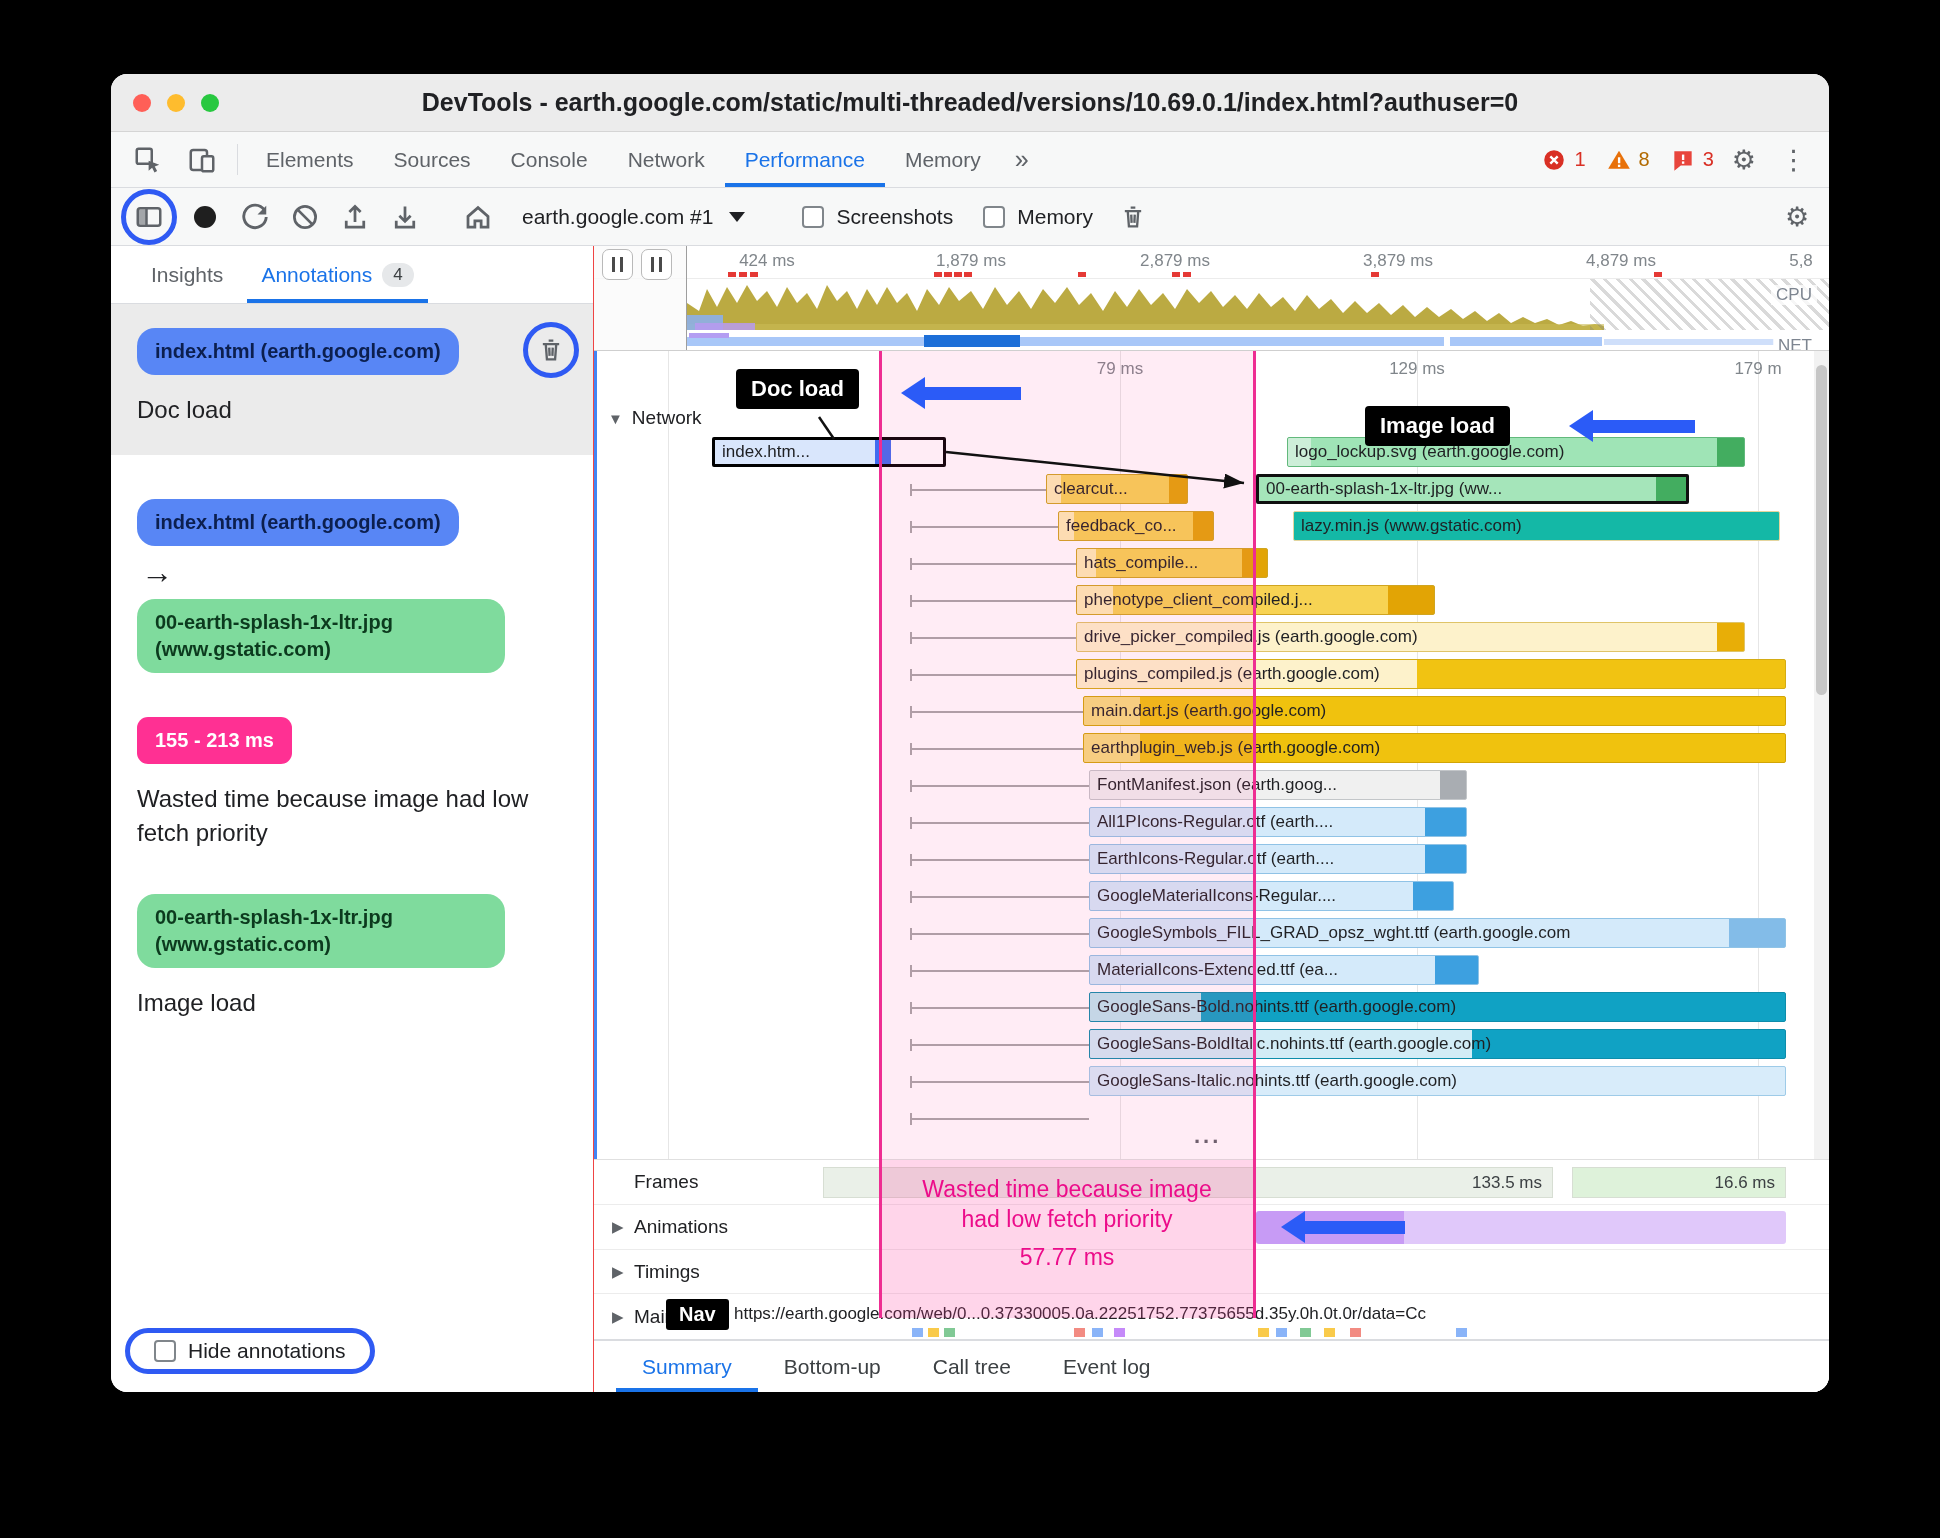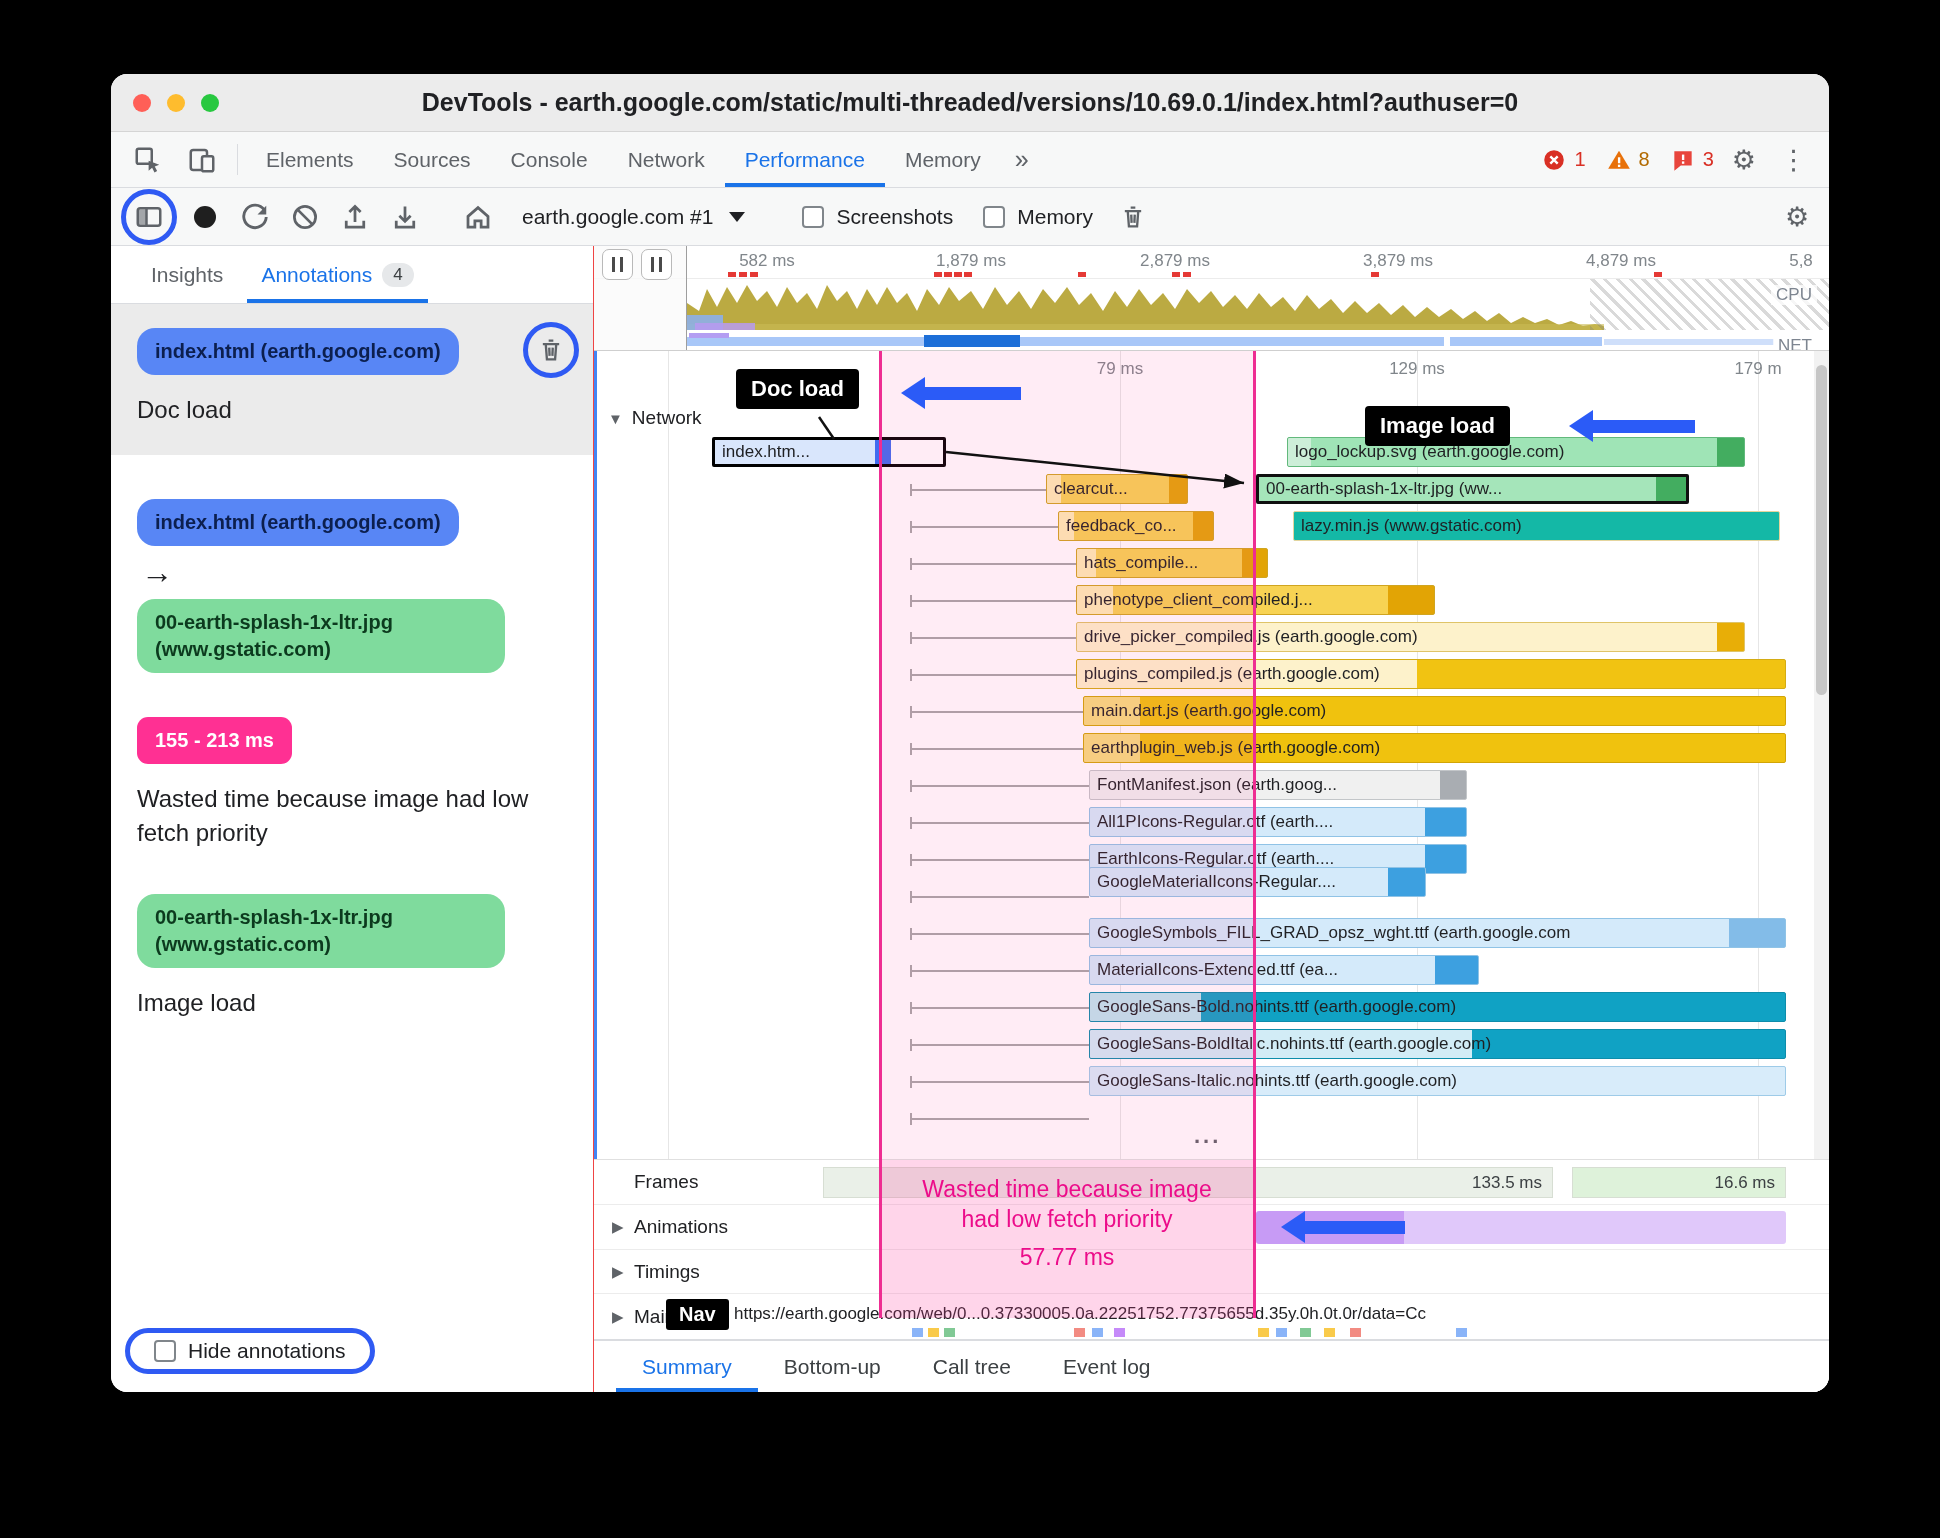--- a/index.html
+++ b/index.html
@@ -343,21 +343,21 @@
           <span class="cb"></span>
           <span>Hide annotations</span>
         </label>
       </span>
     </div>
 
     <div class="rightcol">
 
       <div class="minimap">
         <div class="mm-ruler">
-            <div class="mm-label" style="left: 173px;">582 ms</div>
+            <div class="mm-label" style="left: 173px;">424 ms</div>
             <div class="mm-label" style="left: 377px;">1,879 ms</div>
             <div class="mm-label" style="left: 581px;">2,879 ms</div>
             <div class="mm-label" style="left: 804px;">3,879 ms</div>
             <div class="mm-label" style="left: 1027px;">4,879 ms</div>
             <div class="mm-label" style="left: 1207px;">5,8</div>
             <div class="mm-task" style="left: 134px;"></div>
             <div class="mm-task" style="left: 145px;"></div>
             <div class="mm-task" style="left: 156px;"></div>
             <div class="mm-task" style="left: 340px;"></div>
             <div class="mm-task" style="left: 350px;"></div>
@@ -425,21 +425,21 @@
             <div class="bar ysolid" style="left: 489px; width: 703px; top: 345px;">main.dart.js (earth.google.com)</div>
             <div class="whisker" style="left: 316px; width: 173px; top: 397px;"></div>
             <div class="bar ysolid" style="left: 489px; width: 703px; top: 382px;">earthplugin_web.js (earth.google.com)</div>
             <div class="whisker" style="left: 316px; width: 179px; top: 434px;"></div>
             <div class="bar grayb" style="left: 495px; width: 378px; top: 419px;">FontManifest.json (earth.goog...</div>
             <div class="whisker" style="left: 316px; width: 179px; top: 471px;"></div>
             <div class="bar blue" style="left: 495px; width: 378px; top: 456px;">All1PIcons-Regular.otf (earth....</div>
             <div class="whisker" style="left: 316px; width: 179px; top: 508px;"></div>
             <div class="bar blue" style="left: 495px; width: 378px; top: 493px;">EarthIcons-Regular.otf (earth....</div>
             <div class="whisker" style="left: 316px; width: 179px; top: 545px;"></div>
-            <div class="bar blue" style="left: 495px; width: 337px; top: 516px;">GoogleMaterialIcons-Regular....</div>
+            <div class="bar blue" style="left: 495px; width: 365px; top: 530px;">GoogleMaterialIcons-Regular....</div>
             <div class="whisker" style="left: 316px; width: 179px; top: 582px;"></div>
             <div class="bar bluelong" style="left: 495px; width: 697px; top: 567px;">GoogleSymbols_FILL_GRAD_opsz_wght.ttf (earth.google.com</div>
             <div class="whisker" style="left: 316px; width: 179px; top: 619px;"></div>
             <div class="bar blue" style="left: 495px; width: 390px; top: 604px;">MaterialIcons-Extended.ttf (ea...</div>
             <div class="whisker" style="left: 316px; width: 179px; top: 656px;"></div>
             <div class="bar teal" style="left: 495px; width: 697px; top: 641px;">GoogleSans-Bold.nohints.ttf (earth.google.com)</div>
             <div class="whisker" style="left: 316px; width: 179px; top: 693px;"></div>
             <div class="bar tealhalf" style="left: 495px; width: 697px; top: 678px;">GoogleSans-BoldItalic.nohints.ttf (earth.google.com)</div>
             <div class="whisker" style="left: 316px; width: 179px; top: 730px;"></div>
             <div class="bar bluepale" style="left: 495px; width: 697px; top: 715px;">GoogleSans-Italic.nohints.ttf (earth.google.com)</div>

